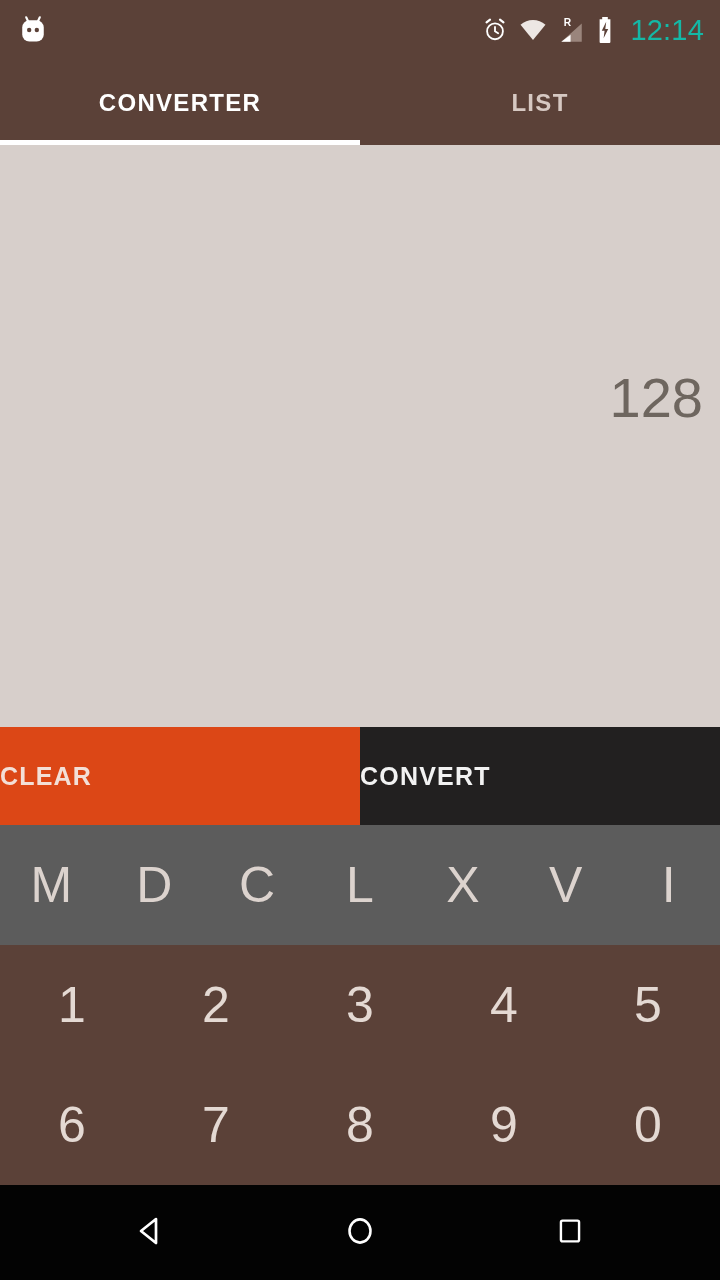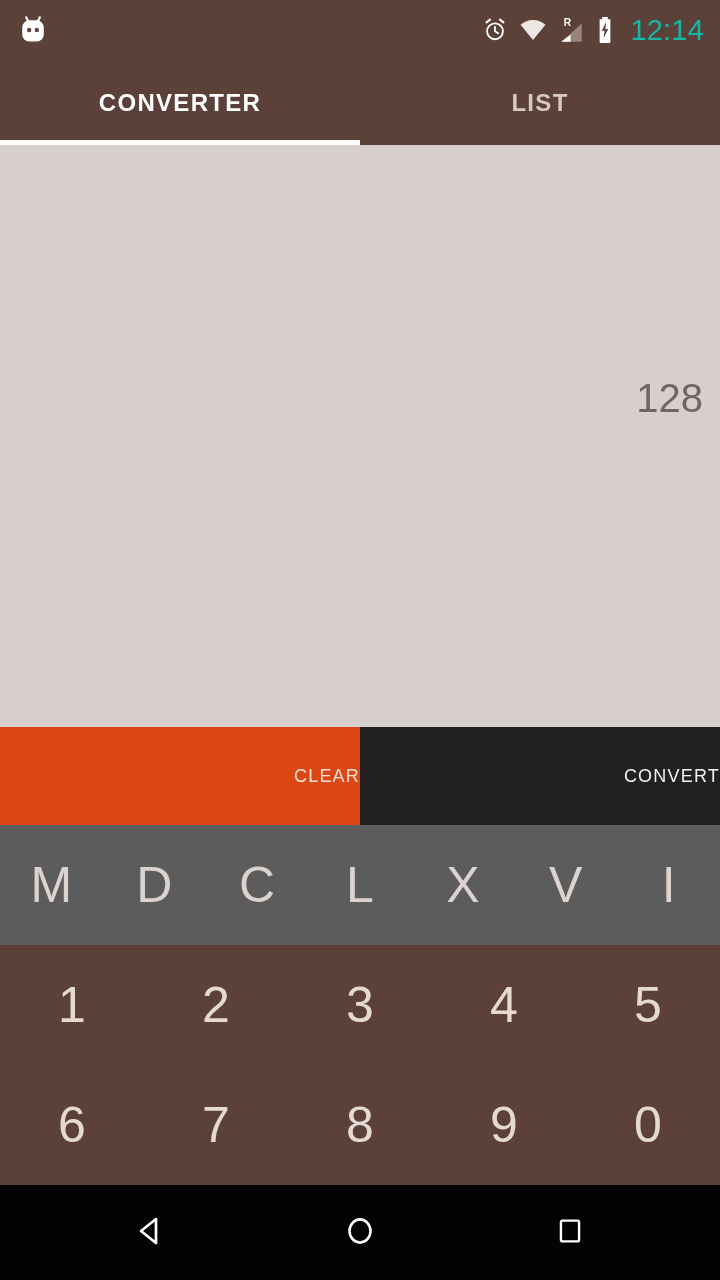--- a/index.html
+++ b/index.html
@@ -76,36 +76,36 @@
   .roman-value {
     color:#5F5852;
     font-size:76px;
     font-weight:400;
     line-height:1.0;
     letter-spacing:0px;
     white-space:nowrap;
   }
   .arabic-value {
     color:#6E665F;
-    font-size:40px;
+    font-size:56px;
     font-weight:400;
     line-height:1.35;
     letter-spacing:0px;
   }
 
   
   .actions {
     height:98px;
     display:flex;
     flex:0 0 98px;
   }
   .action-btn {
     flex:1 1 0;
-    display:flex; align-items:center; justify-content:flex-end;
-    font-size:18px; font-weight:400; letter-spacing:1.2px;
+    display:flex; align-items:center; justify-content:flex-start;
+    font-size:25px; font-weight:700; letter-spacing:1.2px;
     cursor:pointer; user-select:none;
   }
   .action-clear { background:#DC4716; color:#F3DFD7; }
   .action-convert { background:#222020; color:#F2F2F2; }
 
   
   .roman-row {
     height:120px;
     background:#5C5C5C;
     display:flex;

